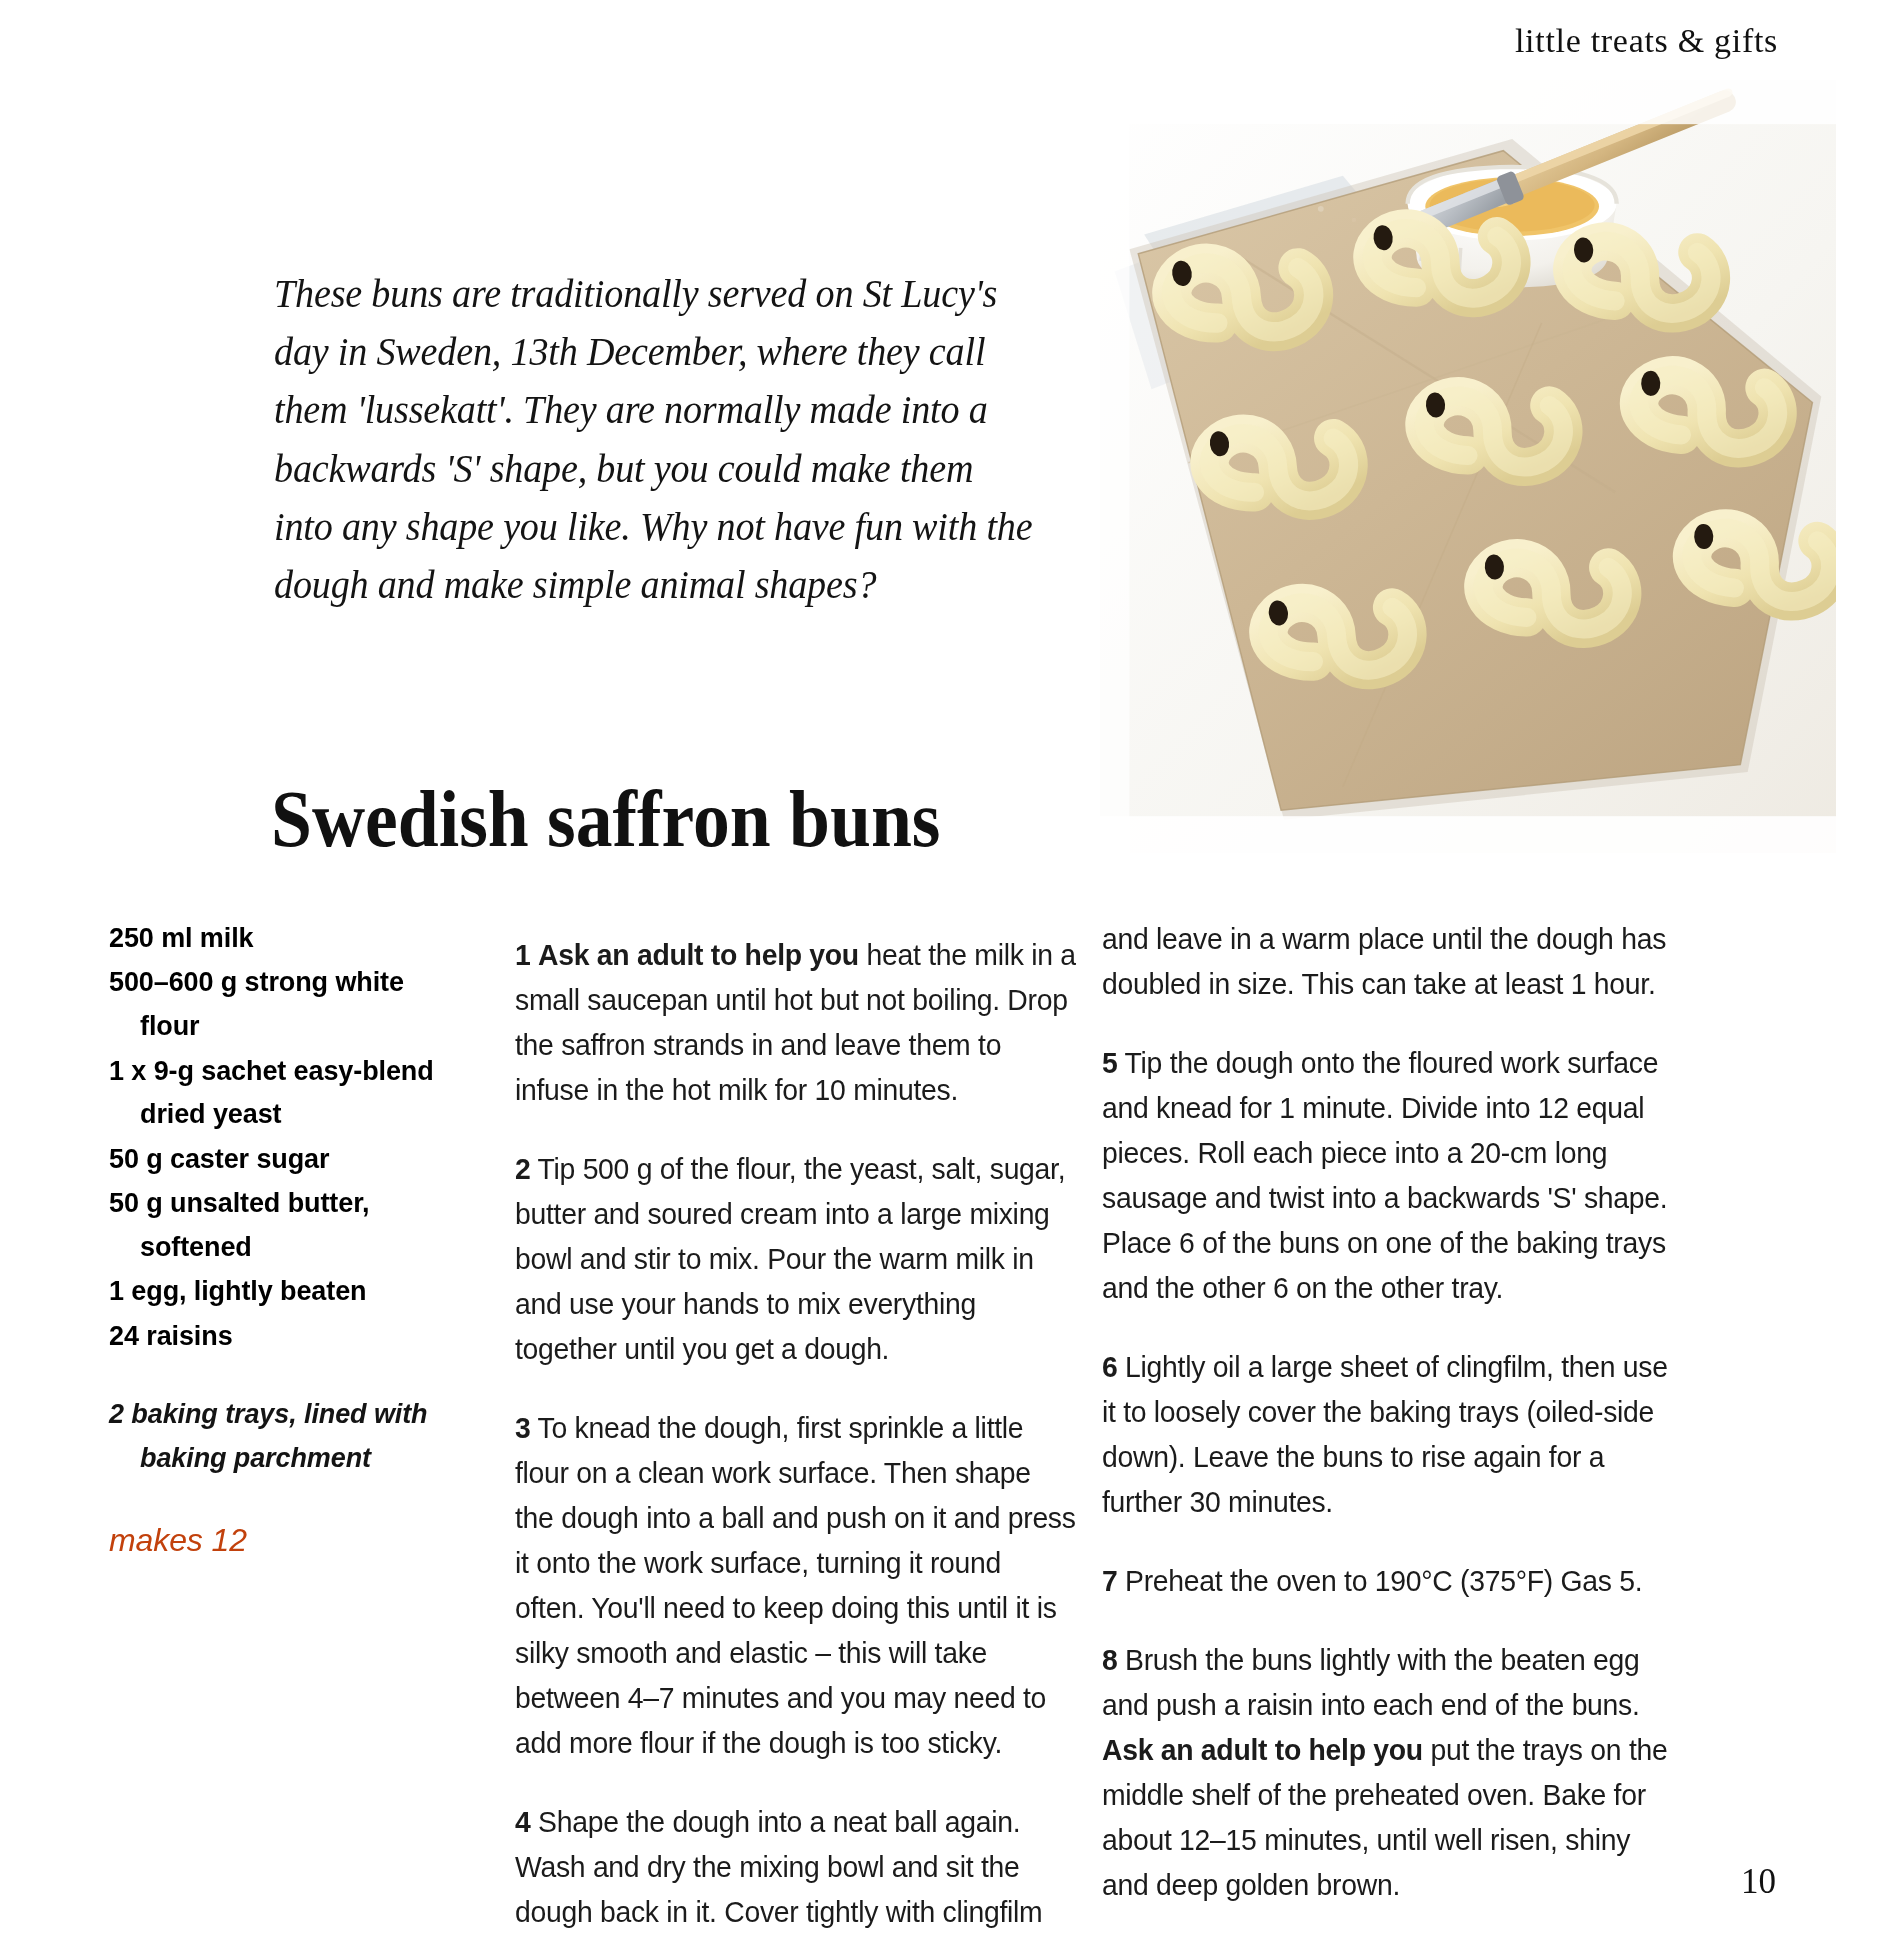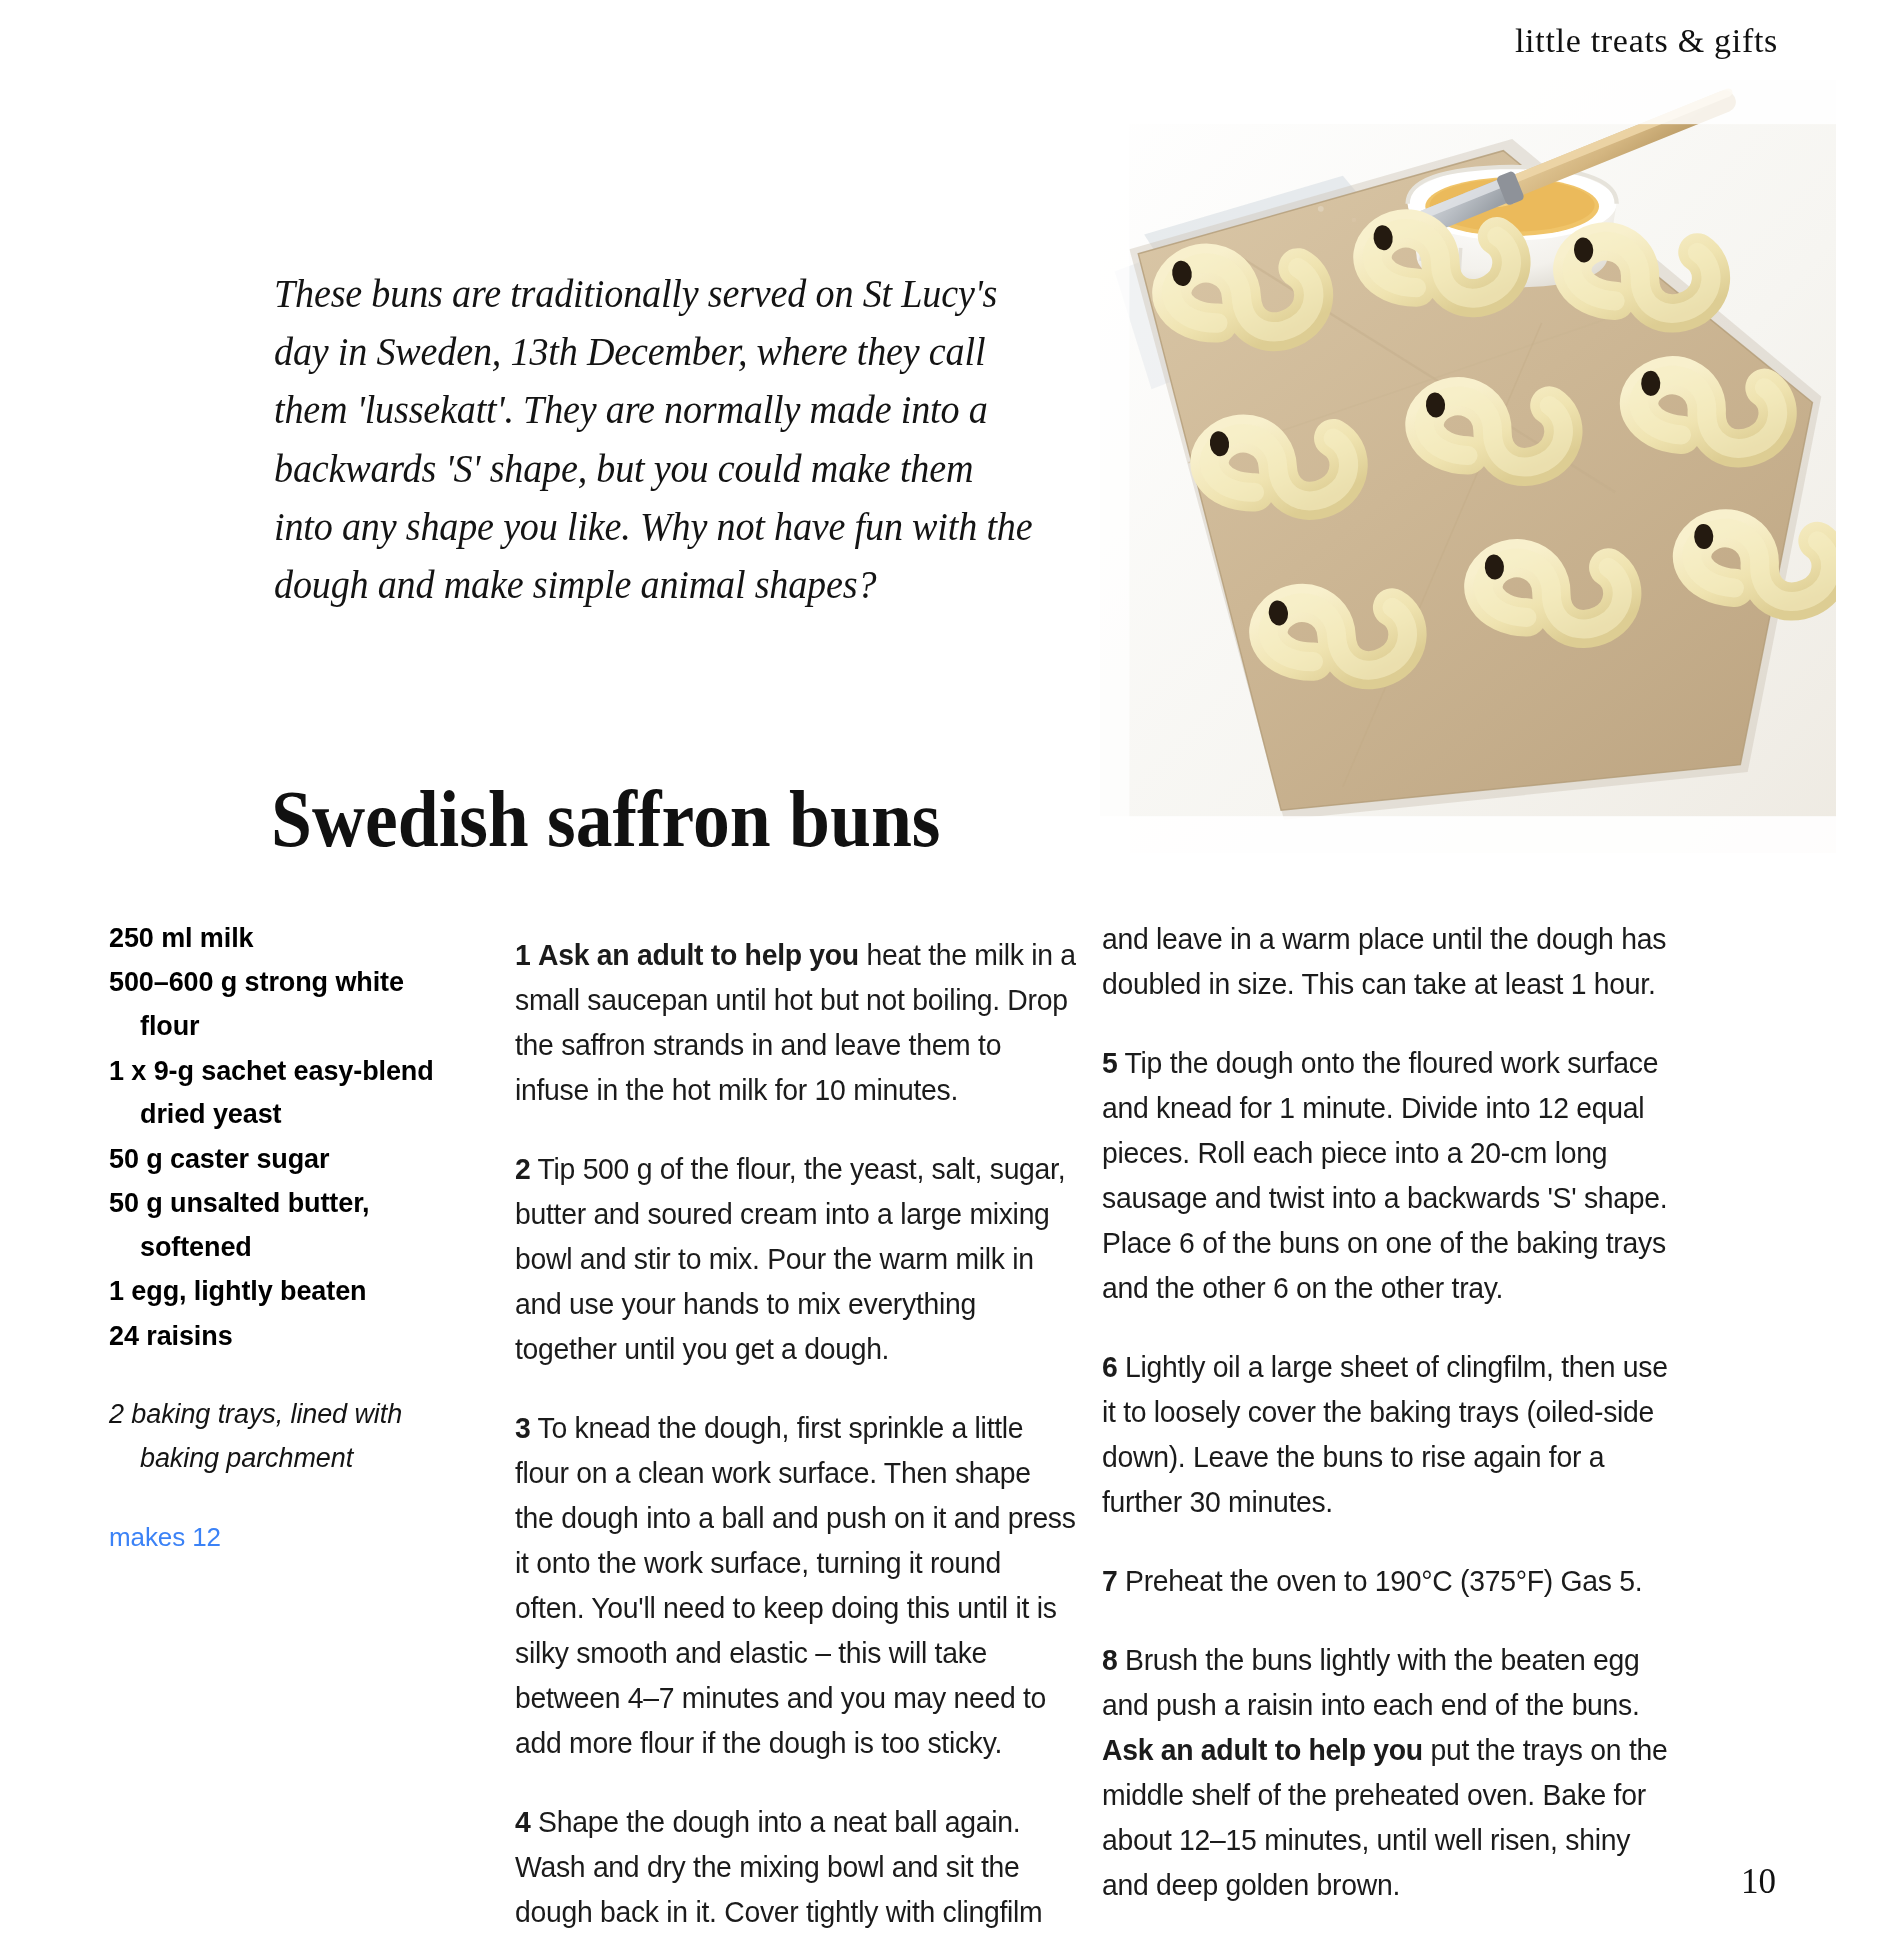--- a/index.html
+++ b/index.html
@@ -100,33 +100,34 @@
     color: #000000;
   }
   .ing-list li {
     padding-left: 31px;
     text-indent: -31px;
     margin-bottom: 0.7px;
   }
   .equipment {
     margin-top: 35px;
     font-size: 27px;
-    font-weight: normal;
+    font-weight: bold;
     font-style: italic;
     line-height: 1.62;
     letter-spacing: -0.1px;
     color: #141414;
     padding-left: 31px;
     text-indent: -31px;
   }
   .makes {
     margin-top: 41px;
-    font-size: 26px;
+    font-size: 32px;
+    font-style: italic;
     font-weight: normal;
-    color: #3b82f6;
+    color: #c2410c;
     letter-spacing: -0.1px;
   }
 
   
   .step {
     font-size: 29.4px;
     line-height: 1.53;
     color: #1b1b1b;
     margin: 0 0 34px 0;
     letter-spacing: -0.3px;

